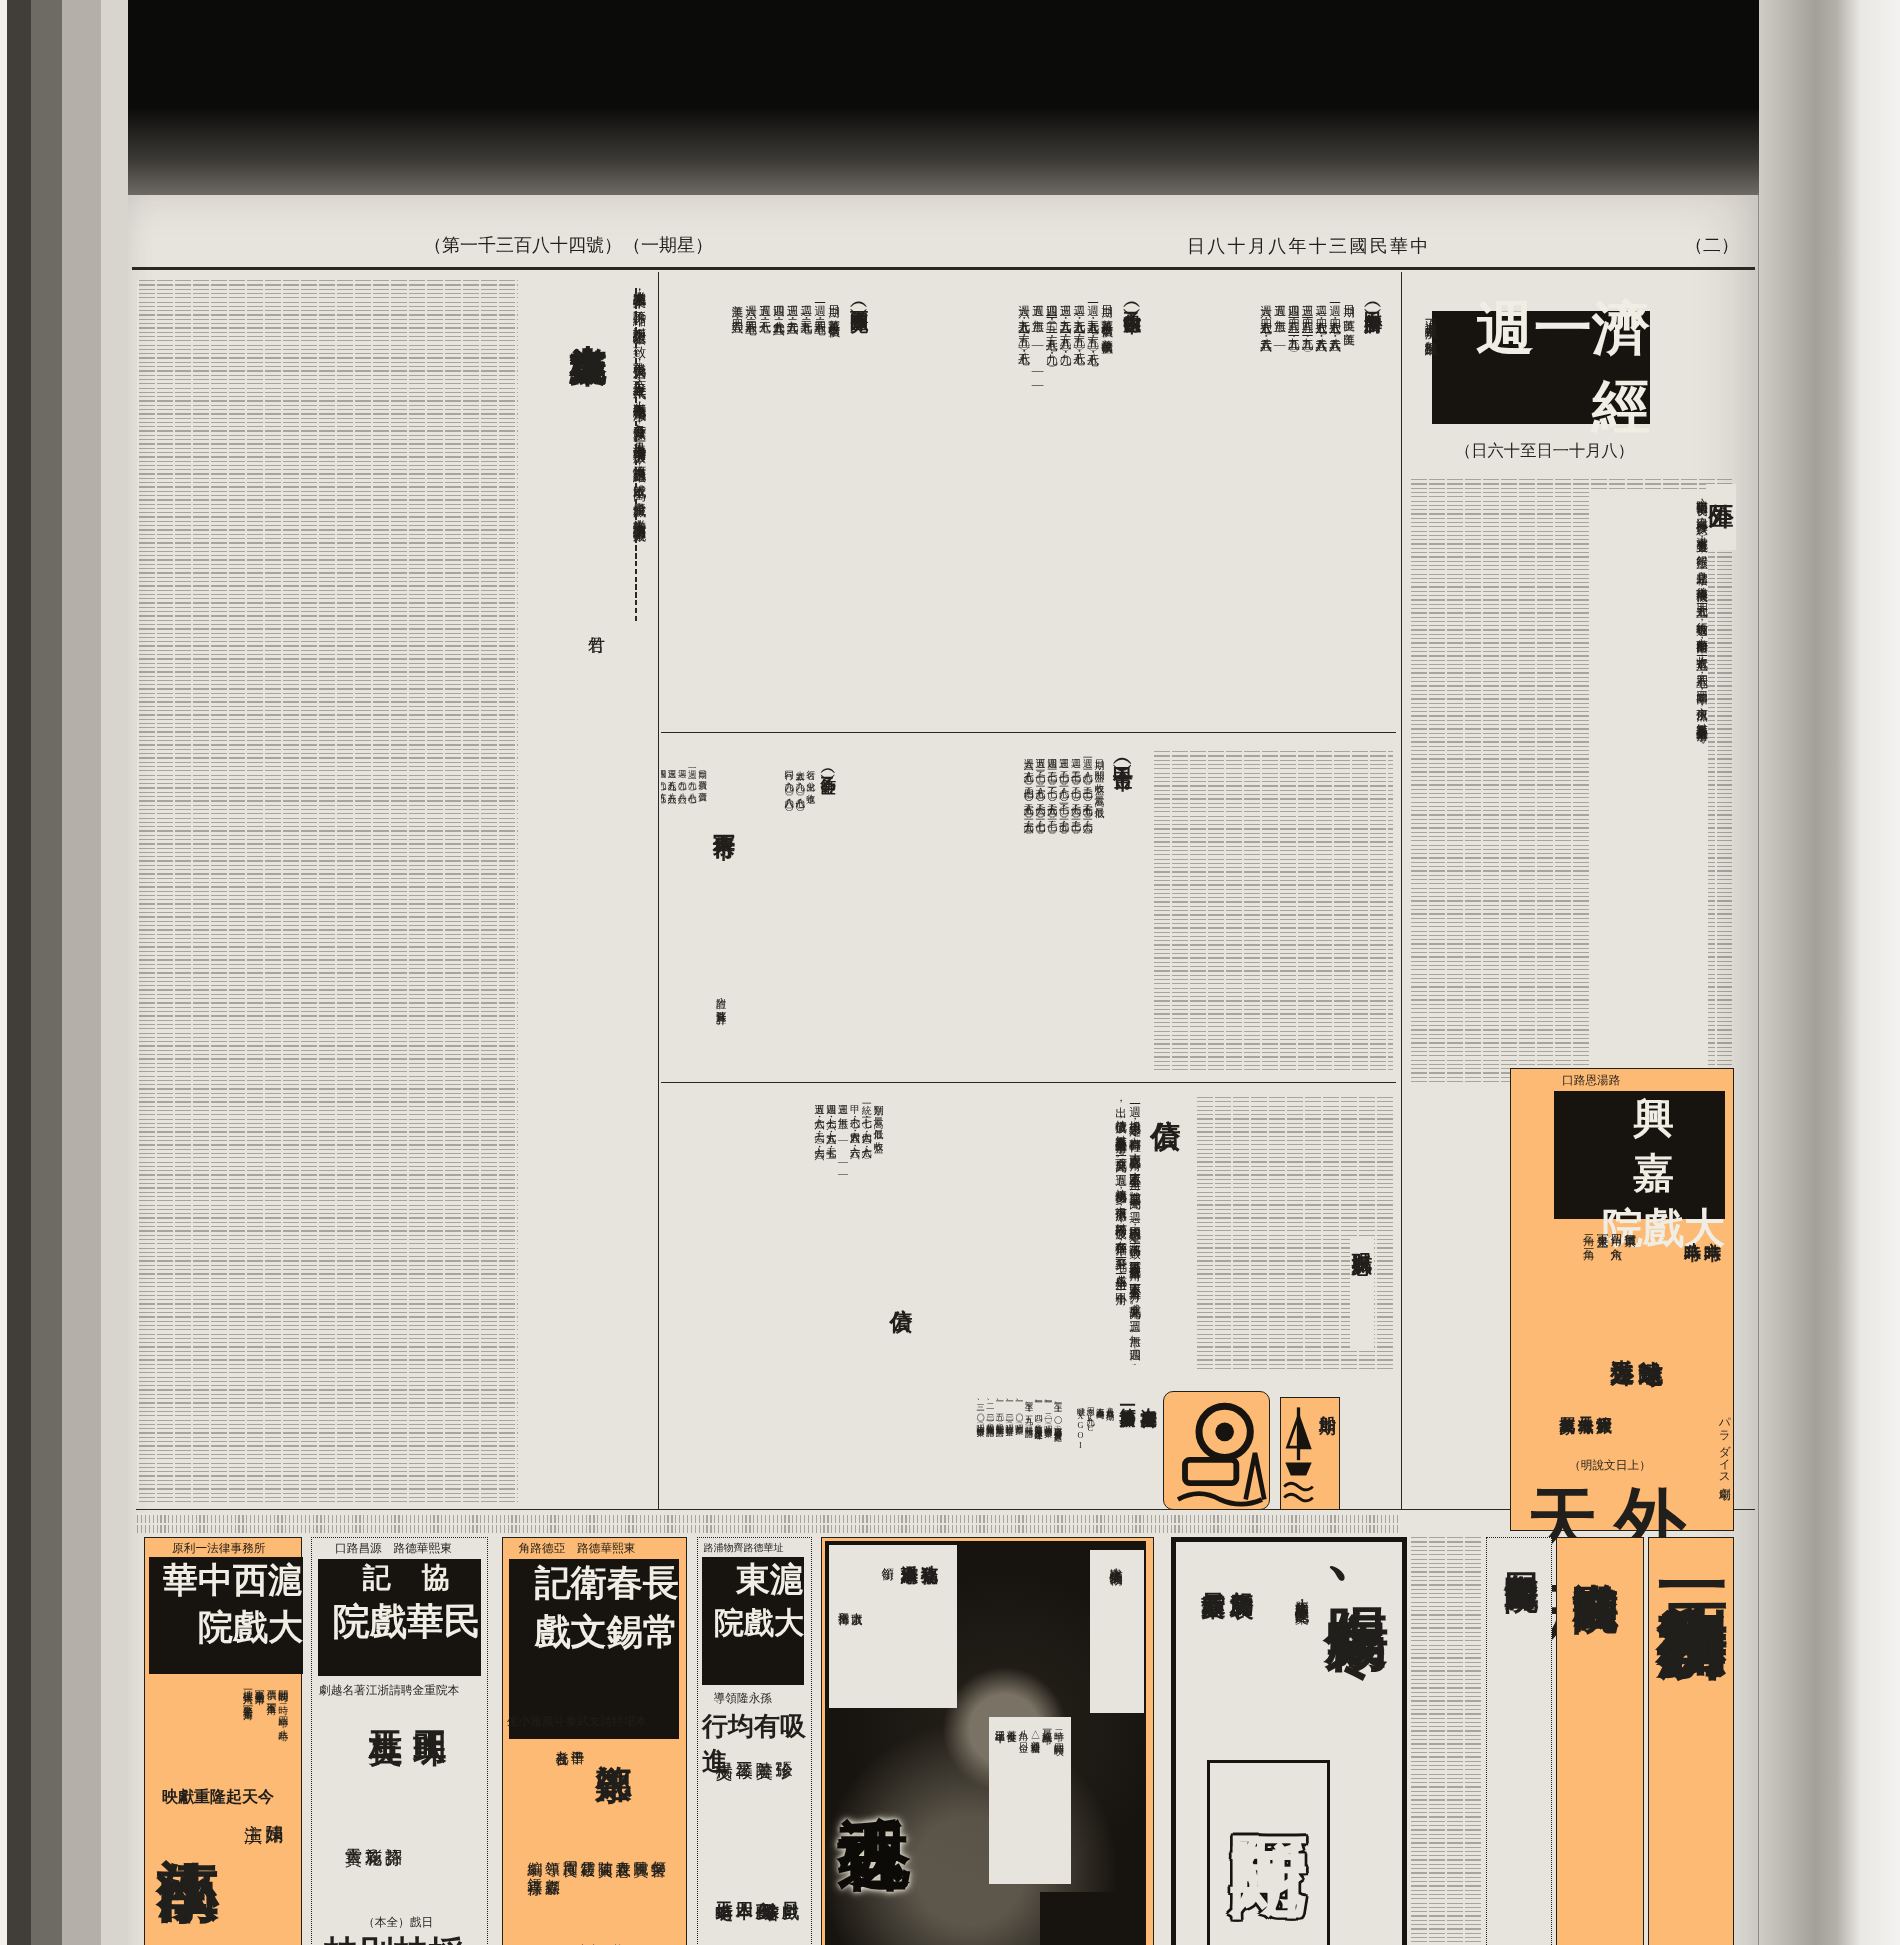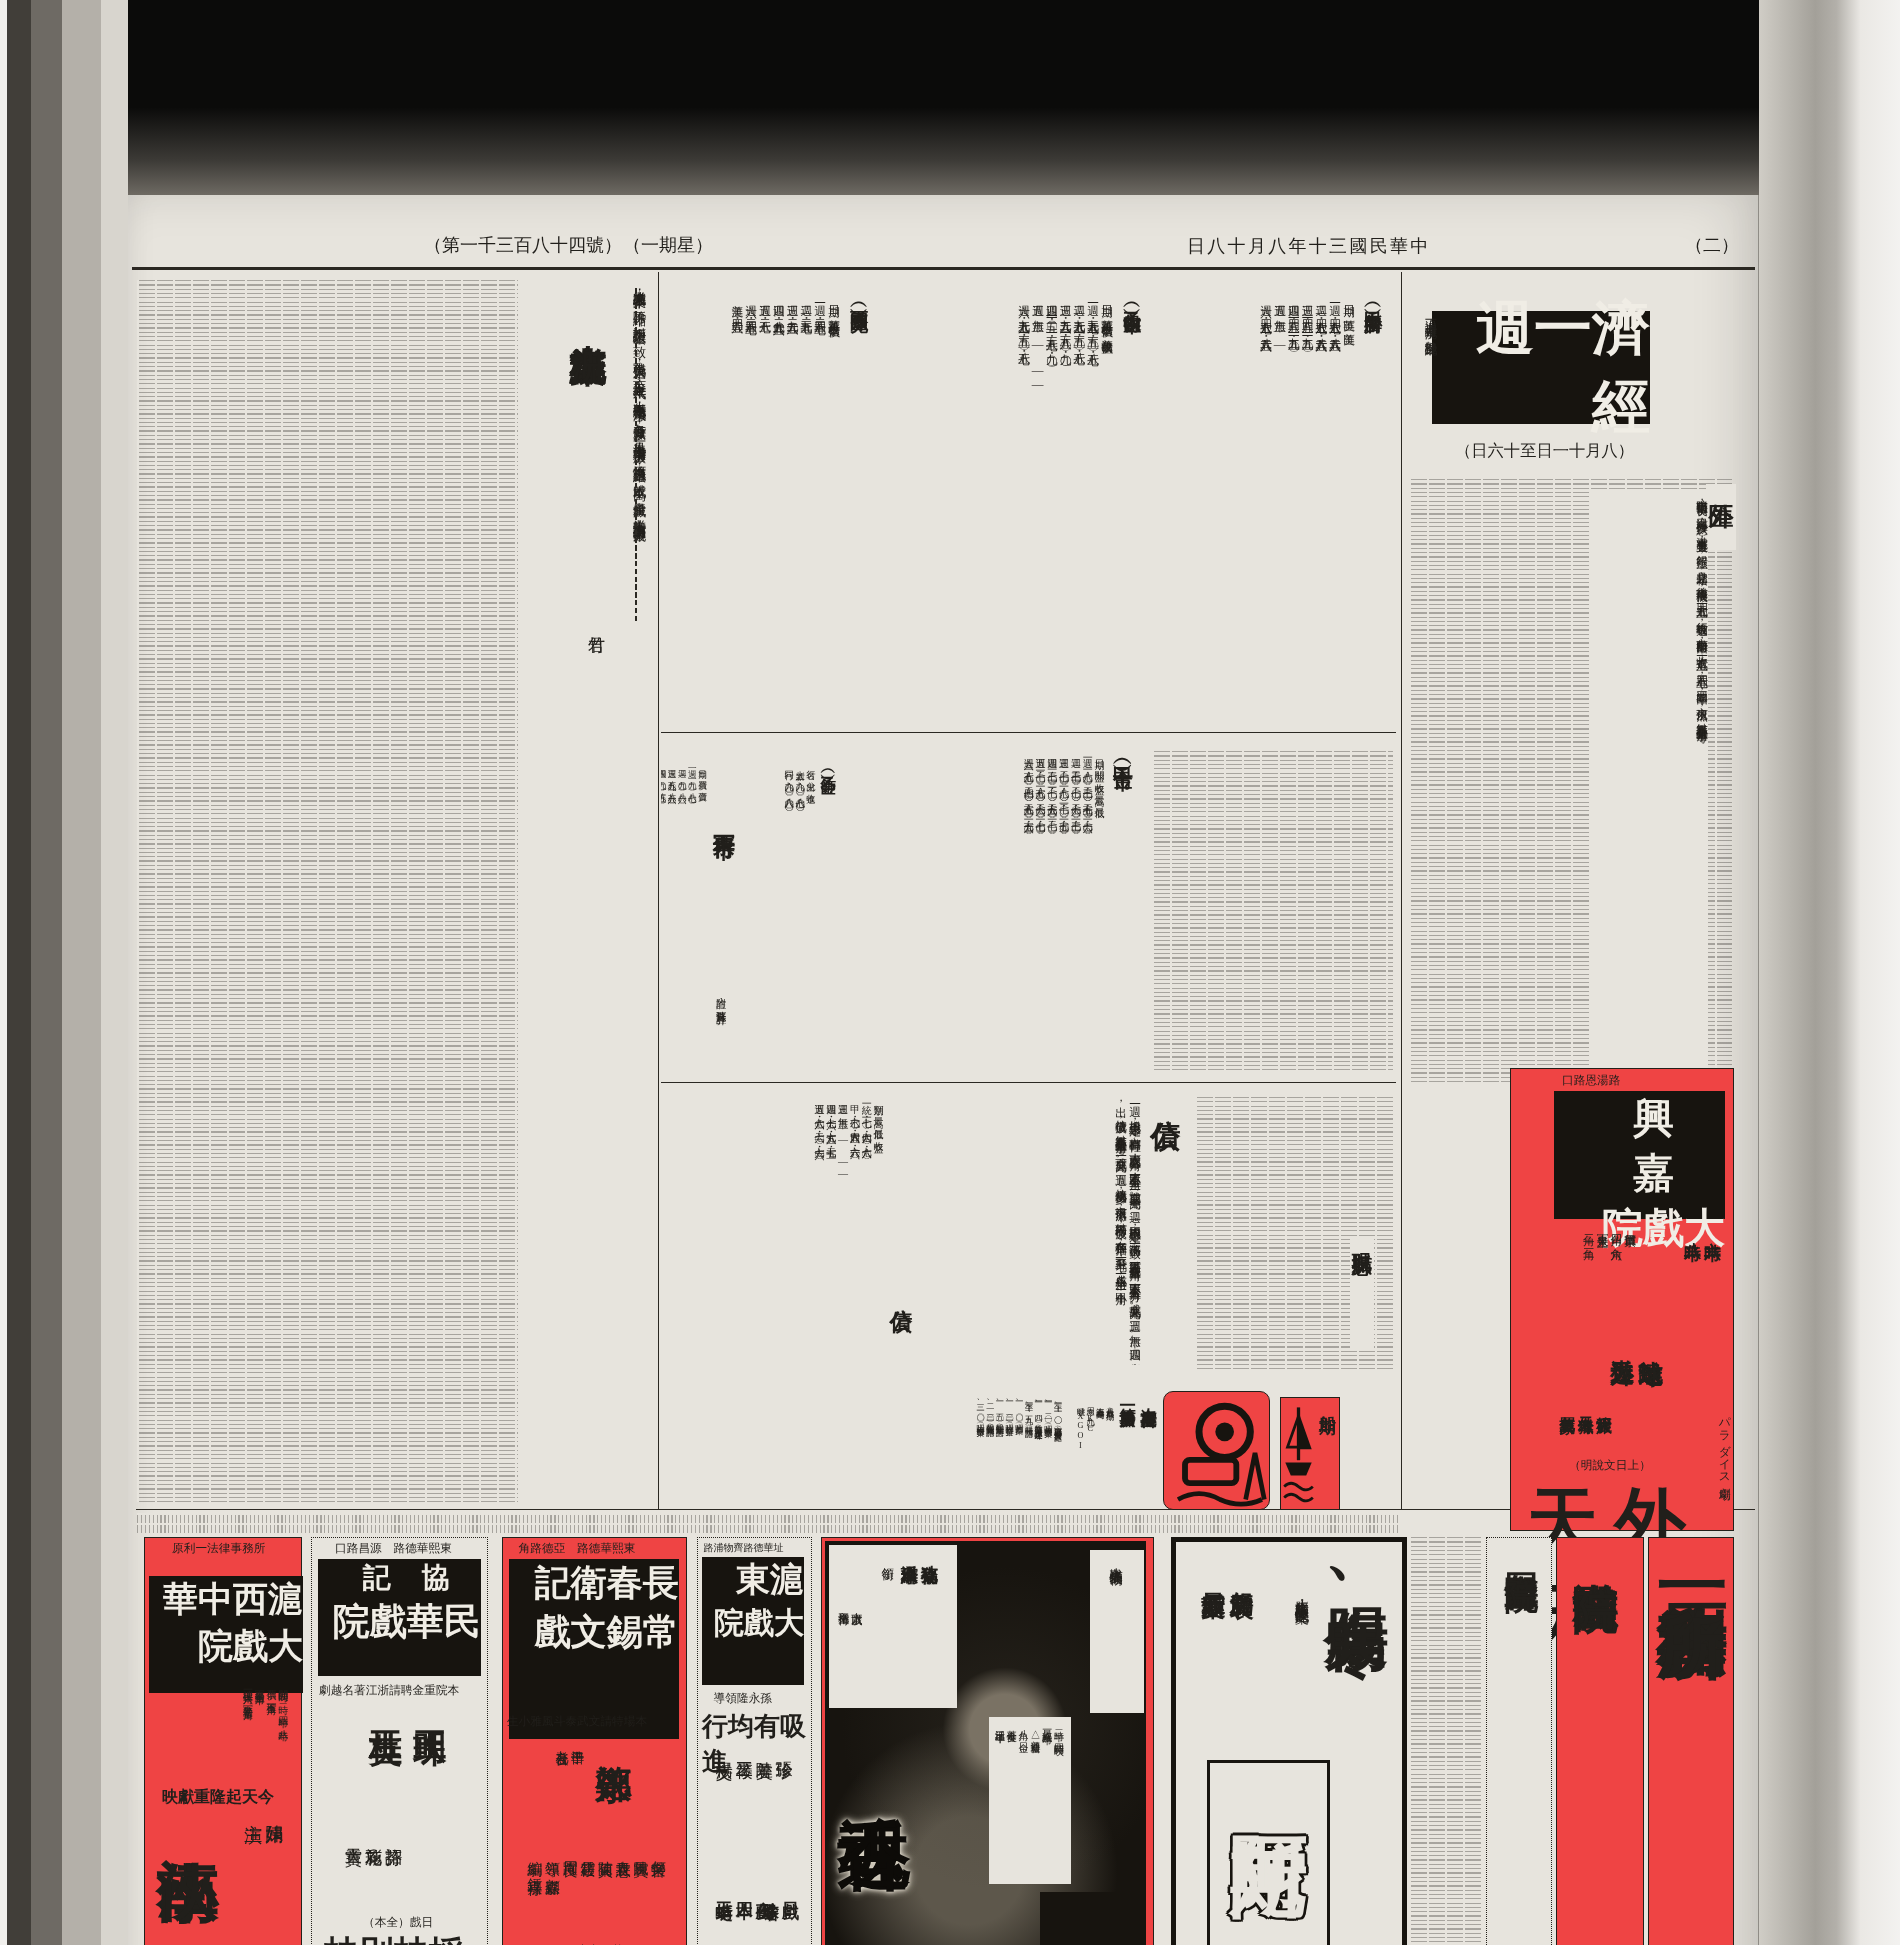--- a/index.html
+++ b/index.html
@@ -3,21 +3,21 @@
 <meta charset="utf-8">
 <style>
   html,body{margin:0;padding:0;background:#d8d8d6;font-family:"Liberation Serif",serif;color:#211f1b}
   #shot{position:relative;width:1900px;height:2707px;background:#8f8c86;overflow:hidden}
   .abs{position:absolute}
   .v{writing-mode:vertical-rl;text-orientation:upright;line-height:1.18;letter-spacing:0.8px}
   .pre{white-space:pre-line}
   .b{font-weight:bold}
   .ctr{display:flex;align-items:center;justify-content:center}
   .box{background:#17140f;color:#f0ede5;text-align:right}
-  .bd{border:1.6px solid #23201a;background:#ef4444}
+  .bd{border:1.6px solid #23201a;background:#fdba74}
   .dotb{border:1.6px dotted #23201a;background:#e7e4dd}
   .paper{background:#e7e4dd}
   .tex{background-image:repeating-linear-gradient(90deg,#e7e4dd 0 2.3px,rgba(231,228,221,0) 2.3px 18px),repeating-linear-gradient(180deg,rgba(33,30,26,.32) 0 1.2px,rgba(33,30,26,0) 1.2px 4.3px)}
   .texh{background-image:repeating-linear-gradient(180deg,#e7e4dd 0 1.6px,rgba(231,228,221,0) 1.6px 10px),repeating-linear-gradient(90deg,rgba(33,30,26,.32) 0 1.2px,rgba(33,30,26,0) 1.2px 3.9px)}
   .rv{width:1.2px;background:#2b2822}
   .rh{height:1.2px;background:#2b2822}
   .outl{color:#e7e4dd;text-shadow:-2.7px 0 #17140f,2.7px 0 #17140f,0 -2.7px #17140f,0 2.7px #17140f,-1.9px -1.9px #17140f,1.9px 1.9px #17140f,-1.9px 1.9px #17140f,1.9px -1.9px #17140f}
   .wav{background-image:repeating-linear-gradient(180deg,#2b2822 0 5.4px,rgba(0,0,0,0) 5.4px 7.8px)}
 </style>
 </head>
@@ -174,21 +174,21 @@
     <div class="abs v pre b" style="left:47px;top:335px;height:117px;font-size:15.6px">火箭旅程
 天外獵奇
 包羅萬象</div>
     <div class="abs v" style="left:206px;top:339px;height:117px;font-size:11.7px">パラダイス劇場</div>
   </div>
 
   <div class="abs texh" style="left:137px;top:1513px;width:1261px;height:20px"></div>
 
   <div class="abs bd" style="left:144px;top:1537px;width:156px;height:481px">
     <div class="abs" style="left:27px;top:3.1px;font-size:11.7px">原利一法律事務所</div>
-    <div class="abs box" style="left:3.9px;top:38px;width:154px;height:117px">
+    <div class="abs box" style="left:3.9px;top:19px;width:154px;height:117px">
       <div class="b" style="font-size:35px">華中西滬</div>
       <div class="b" style="font-size:35px">院戲大</div>
     </div>
     <div class="abs v pre" style="left:7.8px;top:144px;width:136px;height:97px;font-size:10px">開映時間　二時　四時半　八時半
 票價　樓下五角
 軍警幼童二角半
 樓上一律六角　軍警幼童三角</div>
     <div class="abs b" style="left:17px;top:249px;font-size:16px">映獻重隆起天今</div>
     <div class="abs v pre" style="left:97px;top:272px;height:101px;font-size:18px">陳娟娟
 主演</div>

